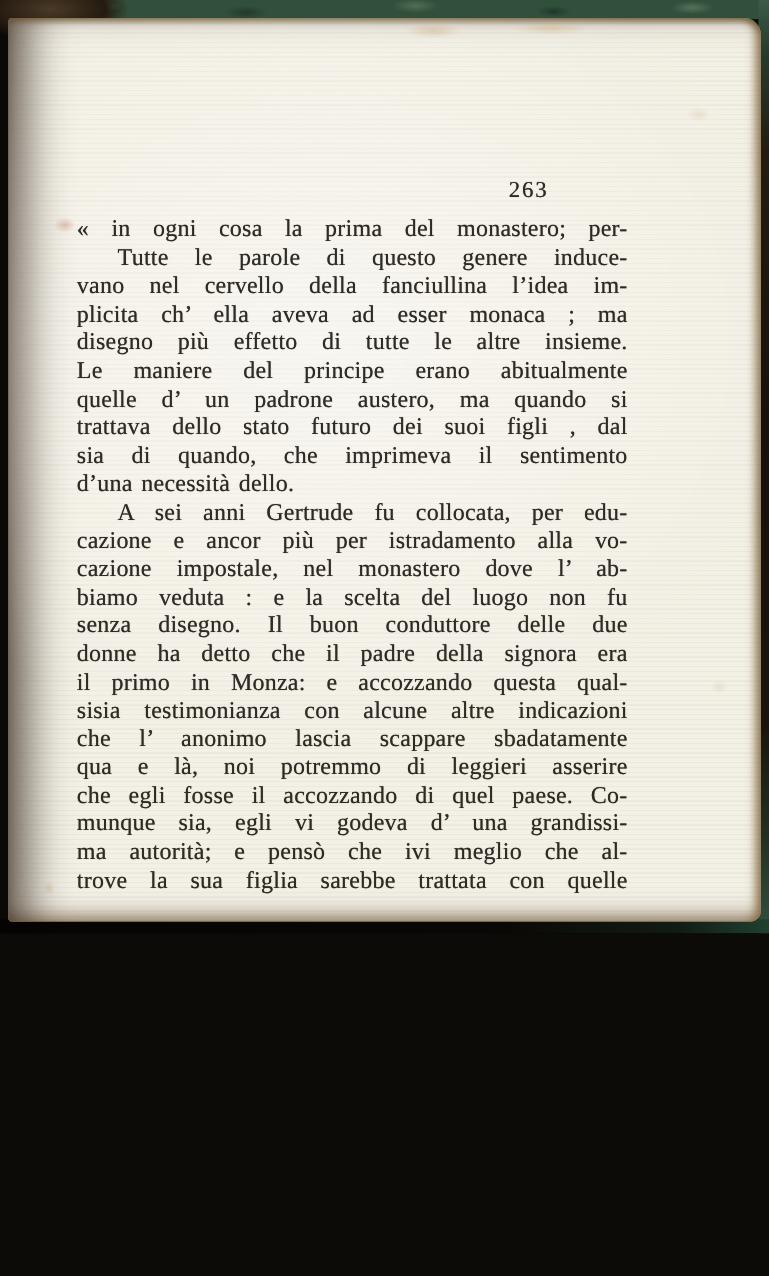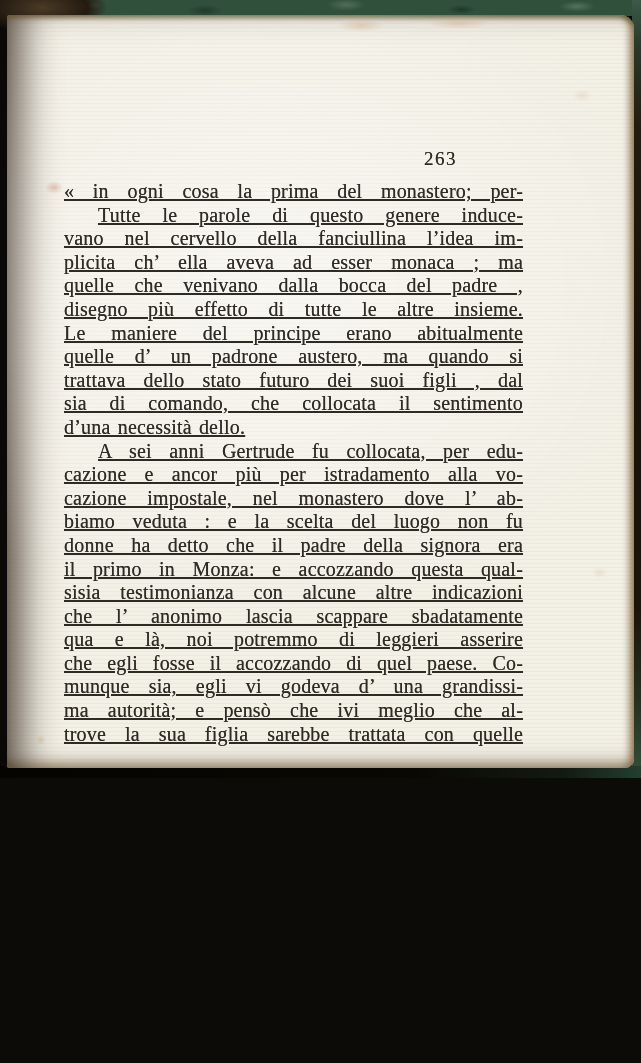--- a/index.html
+++ b/index.html
@@ -60,21 +60,20 @@
   .page-number{
     position:absolute; top:133px; left:417px;
     font-size:19px; letter-spacing:1.5px; color:var(--ink);
     text-shadow:0 0 .6px rgba(46,42,36,.8);
   }
   .text-block{
     position:absolute; left:57px; top:165px; width:459px;
     font-size:20px; line-height:23.6px; color:var(--ink);
     letter-spacing:.2px; word-spacing:2px;
     text-shadow:0 0 .6px rgba(46,42,36,.75);
-    text-decoration:underline;
   }
   .line{ text-align:justify; text-align-last:justify; height:23.6px; overflow:hidden; }
   .line.indent{ text-indent:34px; }
   .line.nojust{ text-align-last:auto; }
   .stain{
     position:absolute; border-radius:50%; pointer-events:none;
     background:radial-gradient(closest-side, rgba(190,148,88,.55), rgba(190,148,88,0));
   }
   .stain.pink{ background:radial-gradient(closest-side, rgba(198,120,100,.4), rgba(198,120,100,0)); }
   .stain.dot{ background:#4a3a28; opacity:.75; }
@@ -98,31 +97,31 @@
   <div class="page">
     <div class="texture"></div>
 
     <div class="page-number">263</div>
 
     <div class="text-block" id="text-block">
         <div class="line">« in ogni cosa la prima del monastero; per-</div>
         <div class="line indent">Tutte le parole di questo genere induce-</div>
         <div class="line">vano nel cervello della fanciullina l’idea im-</div>
         <div class="line">plicita ch’ ella aveva ad esser monaca ; ma</div>
-        <div class="line">quelle che venivano dalla bocca del padre ,</div>
         <div class="line">disegno più effetto di tutte le altre insieme.</div>
         <div class="line">Le maniere del principe erano abitualmente</div>
         <div class="line">quelle d’ un padrone austero, ma quando si</div>
         <div class="line">trattava dello stato futuro dei suoi figli , dal</div>
-        <div class="line">sia di comando, che collocata il sentimento</div>
+        <div class="line">sia di quando, che imprimeva il sentimento</div>
         <div class="line nojust">d’una necessità dello.</div>
         <div class="line indent">A sei anni Gertrude fu collocata, per edu-</div>
         <div class="line">cazione e ancor più per istradamento alla vo-</div>
         <div class="line">cazione impostale, nel monastero dove l’ ab-</div>
         <div class="line">biamo veduta : e la scelta del luogo non fu</div>
+        <div class="line">senza disegno. Il buon conduttore delle due</div>
         <div class="line">donne ha detto che il padre della signora era</div>
         <div class="line">il primo in Monza: e accozzando questa qual-</div>
         <div class="line">sisia testimonianza con alcune altre indicazioni</div>
         <div class="line">che l’ anonimo lascia scappare sbadatamente</div>
         <div class="line">qua e là, noi potremmo di leggieri asserire</div>
         <div class="line">che egli fosse il accozzando di quel paese. Co-</div>
         <div class="line">munque sia, egli vi godeva d’ una grandissi-</div>
         <div class="line">ma autorità; e pensò che ivi meglio che al-</div>
         <div class="line">trove la sua figlia sarebbe trattata con quelle</div>
       </div>

